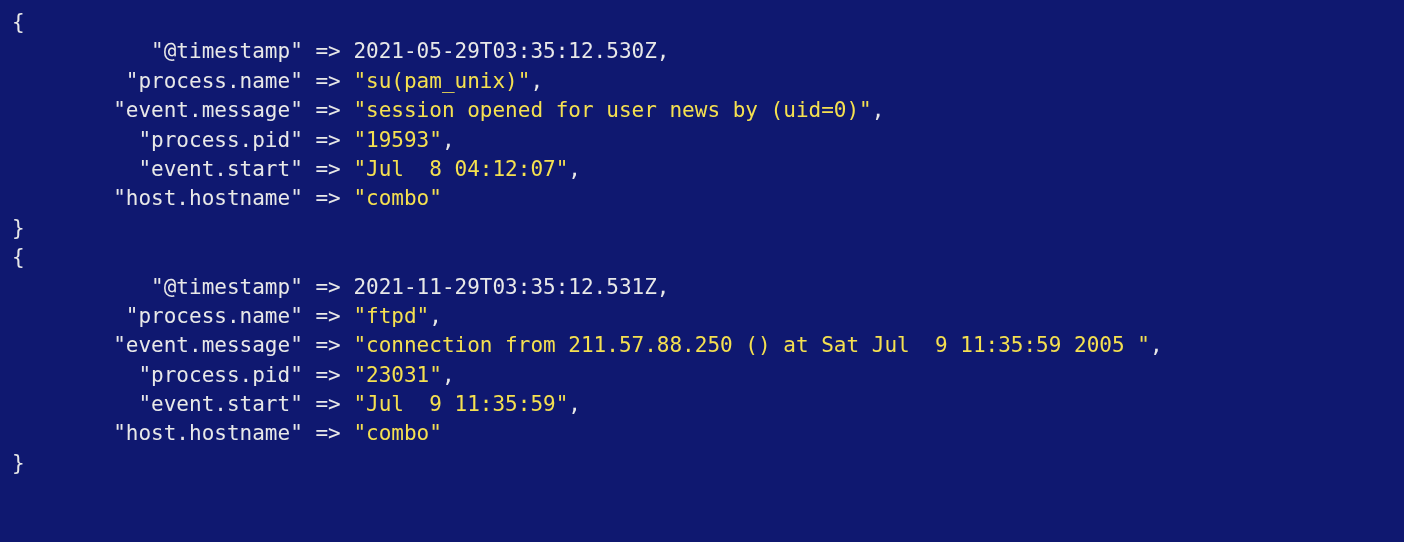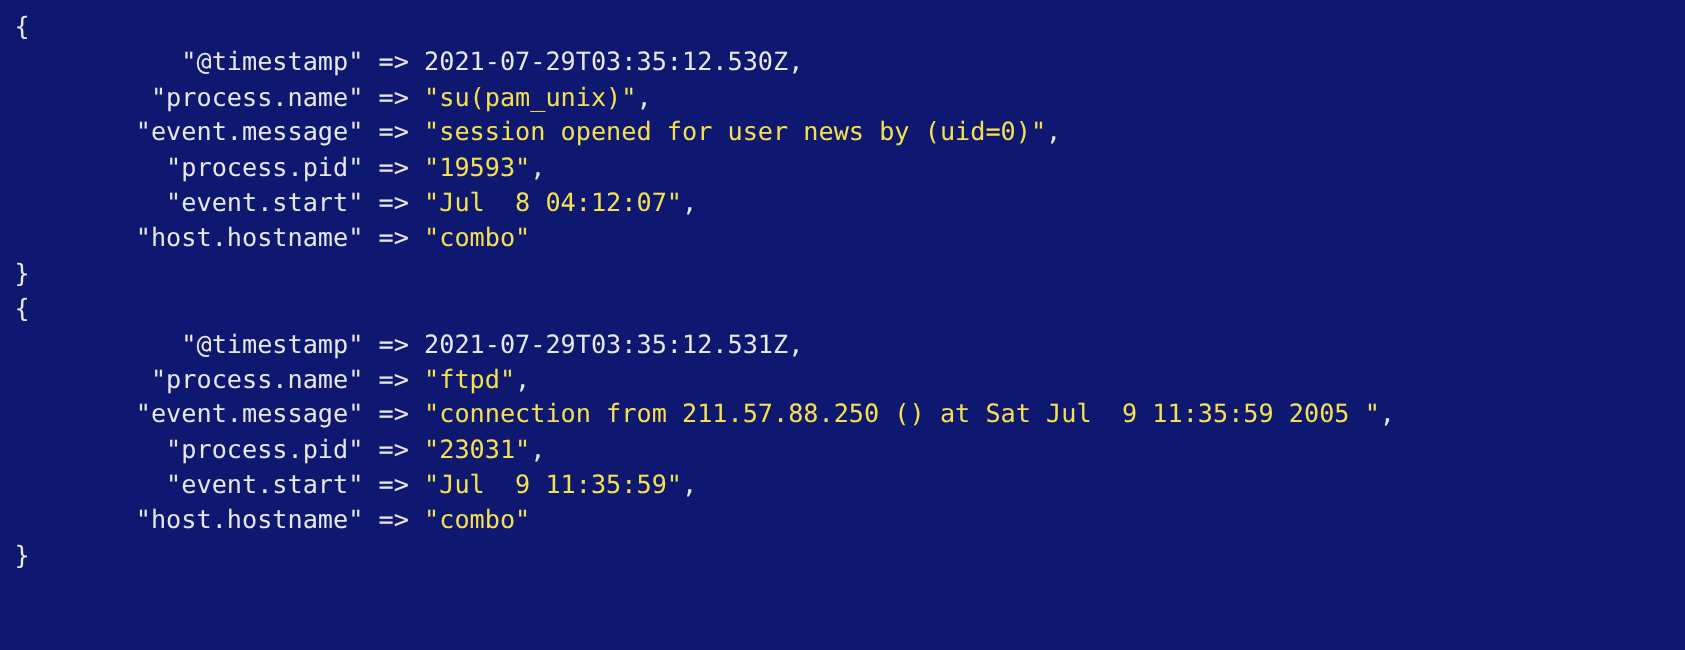--- a/index.html
+++ b/index.html
@@ -38,28 +38,28 @@
     }
     .comma {
       color: #e8e8e8;
     }
   </style>
 </head>
 <body>
 
 <div id="output">
     <div class="entry-line brace">{</div>
-    <div class="entry-line"><span class="key">           "@timestamp" </span><span class="arrow">=&gt; </span><span class="value-unquoted">2021-07-29T03:35:12.530Z</span><span class="comma">,</span></div>
+    <div class="entry-line"><span class="key">           "@timestamp" </span><span class="arrow">=&gt; </span><span class="value-unquoted">2021-05-29T03:35:12.530Z</span><span class="comma">,</span></div>
     <div class="entry-line"><span class="key">         "process.name" </span><span class="arrow">=&gt; </span><span class="value-string">"su(pam_unix)"</span><span class="comma">,</span></div>
     <div class="entry-line"><span class="key">        "event.message" </span><span class="arrow">=&gt; </span><span class="value-string">"session opened for user news by (uid=0)"</span><span class="comma">,</span></div>
     <div class="entry-line"><span class="key">          "process.pid" </span><span class="arrow">=&gt; </span><span class="value-string">"19593"</span><span class="comma">,</span></div>
     <div class="entry-line"><span class="key">          "event.start" </span><span class="arrow">=&gt; </span><span class="value-string">"Jul  8 04:12:07"</span><span class="comma">,</span></div>
     <div class="entry-line"><span class="key">        "host.hostname" </span><span class="arrow">=&gt; </span><span class="value-string">"combo"</span></div>
     <div class="entry-line brace">}</div>
     <div class="entry-line brace">{</div>
-    <div class="entry-line"><span class="key">           "@timestamp" </span><span class="arrow">=&gt; </span><span class="value-unquoted">2021-07-29T03:35:12.531Z</span><span class="comma">,</span></div>
+    <div class="entry-line"><span class="key">           "@timestamp" </span><span class="arrow">=&gt; </span><span class="value-unquoted">2021-11-29T03:35:12.531Z</span><span class="comma">,</span></div>
     <div class="entry-line"><span class="key">         "process.name" </span><span class="arrow">=&gt; </span><span class="value-string">"ftpd"</span><span class="comma">,</span></div>
     <div class="entry-line"><span class="key">        "event.message" </span><span class="arrow">=&gt; </span><span class="value-string">"connection from 211.57.88.250 () at Sat Jul  9 11:35:59 2005 "</span><span class="comma">,</span></div>
     <div class="entry-line"><span class="key">          "process.pid" </span><span class="arrow">=&gt; </span><span class="value-string">"23031"</span><span class="comma">,</span></div>
     <div class="entry-line"><span class="key">          "event.start" </span><span class="arrow">=&gt; </span><span class="value-string">"Jul  9 11:35:59"</span><span class="comma">,</span></div>
     <div class="entry-line"><span class="key">        "host.hostname" </span><span class="arrow">=&gt; </span><span class="value-string">"combo"</span></div>
     <div class="entry-line brace">}</div>
   </div>
 
 </body></html>

